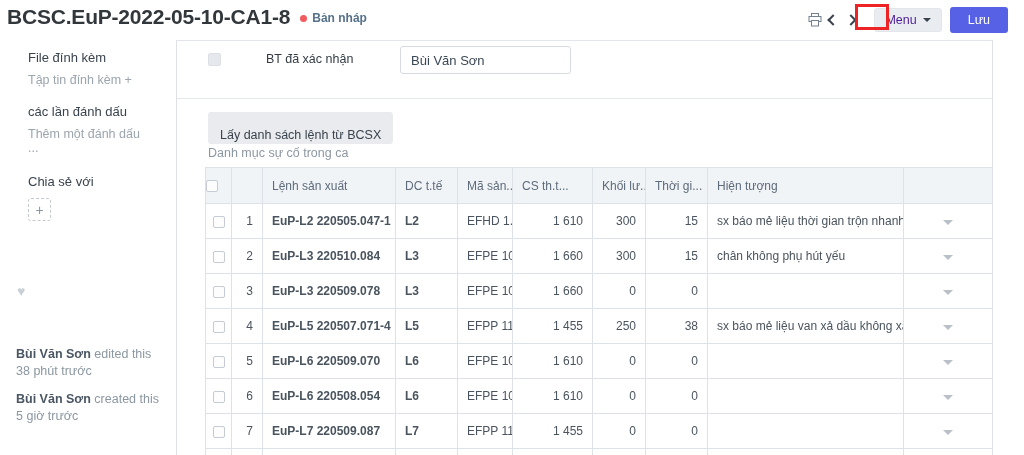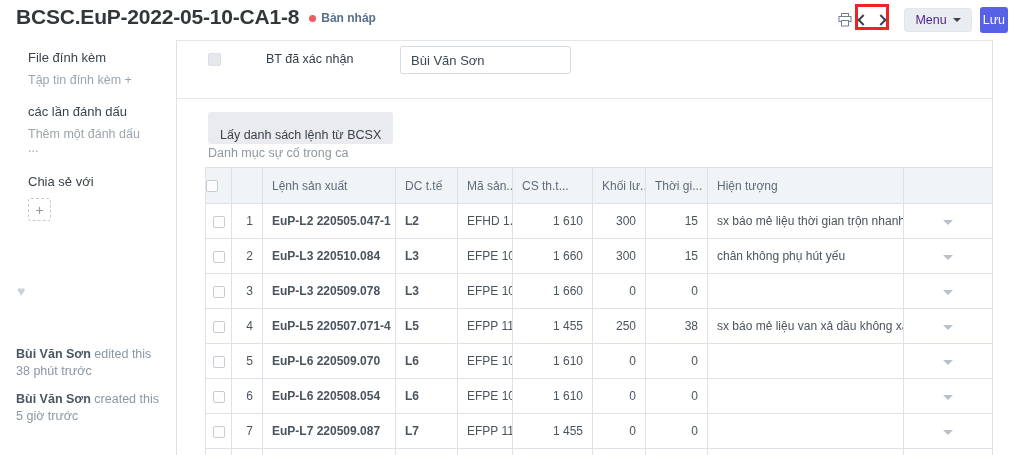--- a/index.html
+++ b/index.html
@@ -1,38 +1,38 @@
 <!DOCTYPE html>
 <html><head>
 <meta charset="utf-8">
 <style>
   * { margin:0; padding:0; box-sizing:border-box; }
   html,body { width:1024px; height:455px; overflow:hidden; background:#fff;
     font-family:"Liberation Sans", sans-serif; color:#424c57; }
 
   
   .topbar { position:absolute; left:0; top:0; width:1024px; height:40px; background:#fff; }
-  .title-wrap { position:absolute; left:16px; top:5px; display:flex; align-items:center; }
+  .title-wrap { position:absolute; left:7px; top:5px; display:flex; align-items:center; }
   .page-title { font-size:21px; font-weight:700; color:#32373c; letter-spacing:-0.2px; }
   .status { display:flex; align-items:center; margin-left:10px; margin-top:2px; }
   .status-dot { width:7px; height:7px; border-radius:50%; background:#f15a5e; }
   .status-label { margin-left:5px; font-size:12px; font-weight:700; color:#56718a; }
 
   .toolbar { position:absolute; right:16px; top:0; height:40px; display:flex; align-items:center; }
   .icon-btn { width:18px; height:24px; display:flex; align-items:center; justify-content:center; cursor:pointer; }
   .chev { width:8px; height:8px; border-left:2px solid #3a434d; border-bottom:2px solid #3a434d; display:inline-block; }
   .chev-left { transform:rotate(45deg); }
   .chev-right { transform:rotate(-135deg); }
   .annotation-box { position:absolute; left:855px; top:4px; width:34px; height:26px;
     border:3px solid #ee2326; pointer-events:none; z-index:50; }
   .menu-btn { margin-left:14px; height:24px; padding:0 10px; background:#e9edf2; border:1px solid #e2e6eb;
     border-radius:3px; display:flex; align-items:center; gap:6px; font-size:12.5px; color:#4c1d95; cursor:pointer; }
   .menu-caret { width:0; height:0; border-left:4px solid transparent; border-right:4px solid transparent;
     border-top:4px solid #3a424c; }
-  .save-btn { margin-left:8px; height:26px; padding:0 3px; background:#5661e6; border:none; border-radius:3px;
+  .save-btn { margin-left:8px; height:26px; padding:0 18px; background:#5661e6; border:none; border-radius:3px;
     color:#fff; font-size:12.5px; font-family:"Liberation Sans",sans-serif; cursor:pointer; }
 
   
   .sidebar { position:absolute; left:0; top:40px; width:176px; height:415px; padding:10px 28px; }
   .sb-heading { font-size:13px; color:#39434d; }
   .sb-link { font-size:12.5px; color:#9ba5ae; cursor:pointer; }
   .mt8{margin-top:8px;} .mt16{margin-top:17px;} .mt18{margin-top:19px;}
   .add-share { margin-top:9px; width:23px; height:23px; border:1px dashed #c4cad1; border-radius:3px;
     color:#8d97a1; font-size:14px; display:flex; align-items:center; justify-content:center; cursor:pointer; }
   .heart { position:absolute; left:17px; top:243px; font-size:14px; color:#c9d0d6; cursor:pointer; }

